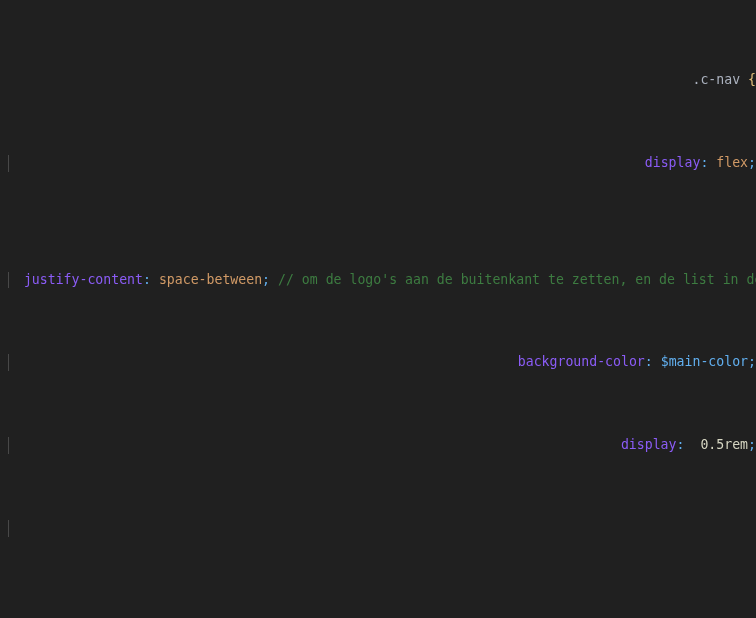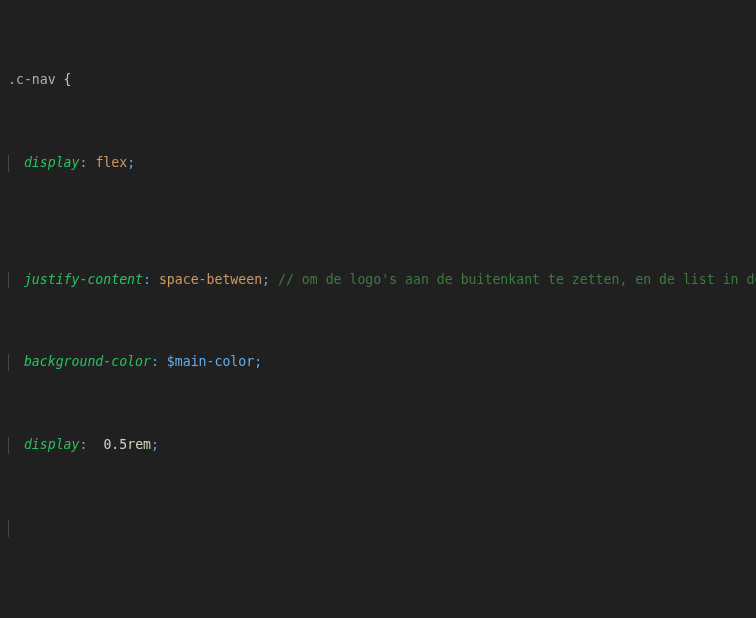--- a/index.html
+++ b/index.html
@@ -19,38 +19,39 @@
     height: 618px;
     background: #202020;
     font-family: "DejaVu Sans Mono", "Liberation Mono", monospace;
     font-size: 13.2px;
     line-height: 16.6px;
     padding: 6px 0 0 0;
     box-sizing: border-box;
     white-space: pre;
     overflow: hidden;
     letter-spacing: 0px;
+    text-align: right;
   }
   .line {
     height: 16.6px;
     position: relative;
     white-space: pre;
     padding-left: 8px;
   }
   
   .guide {
     position: absolute;
     top: 0;
     width: 1px;
     height: 16.6px;
     background: #484848;
   }
   
   .sel      { color: #abb2bf; }
-  .propb    { color: #22c55e; font-style: italic; }
+  .propb    { color: #8b5cf6; }
   .val      { color: #d19a66; }
   .num      { color: #d6d6c2; margin-left: 8px; }
   .var      { color: #61afef; }
   .punc     { color: #61afef; }
   .cmt      { color: #3d7c41; }
   .b2       { color: #e5c07b; }
 </style>
 </head>
 <body>
 

